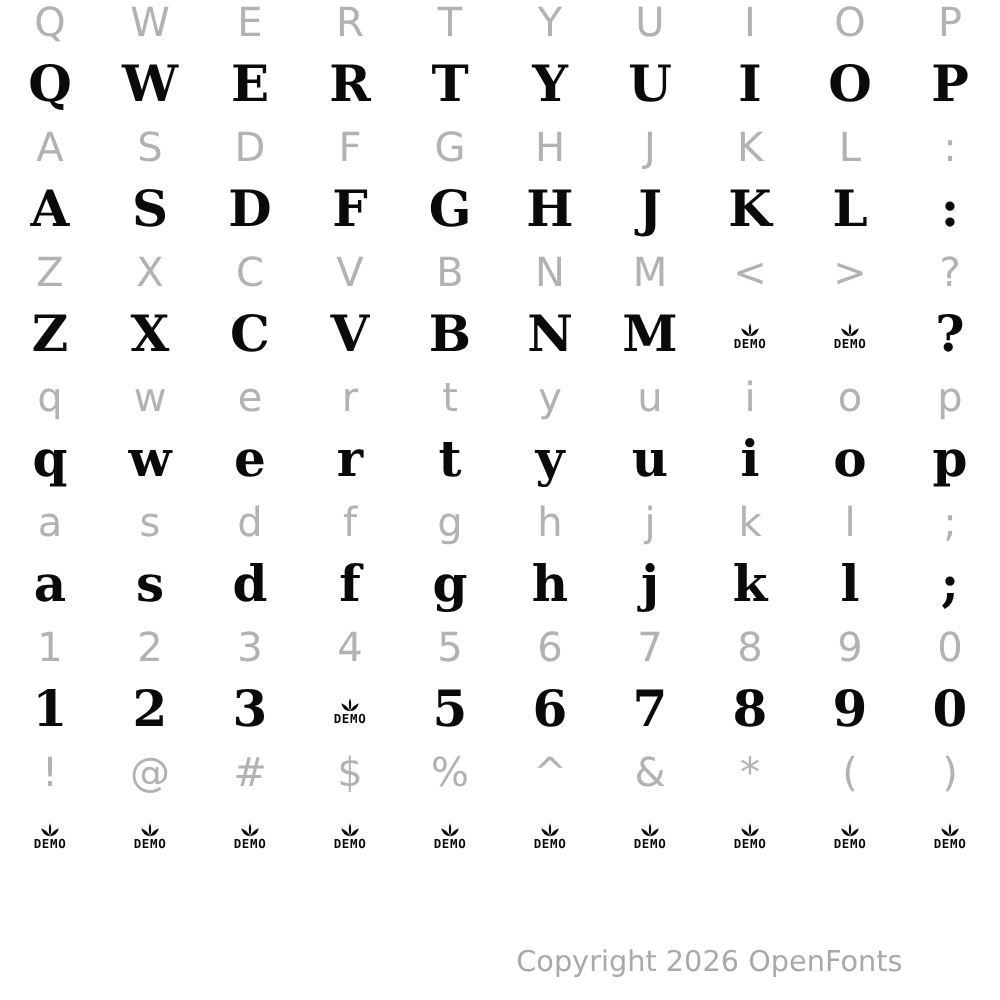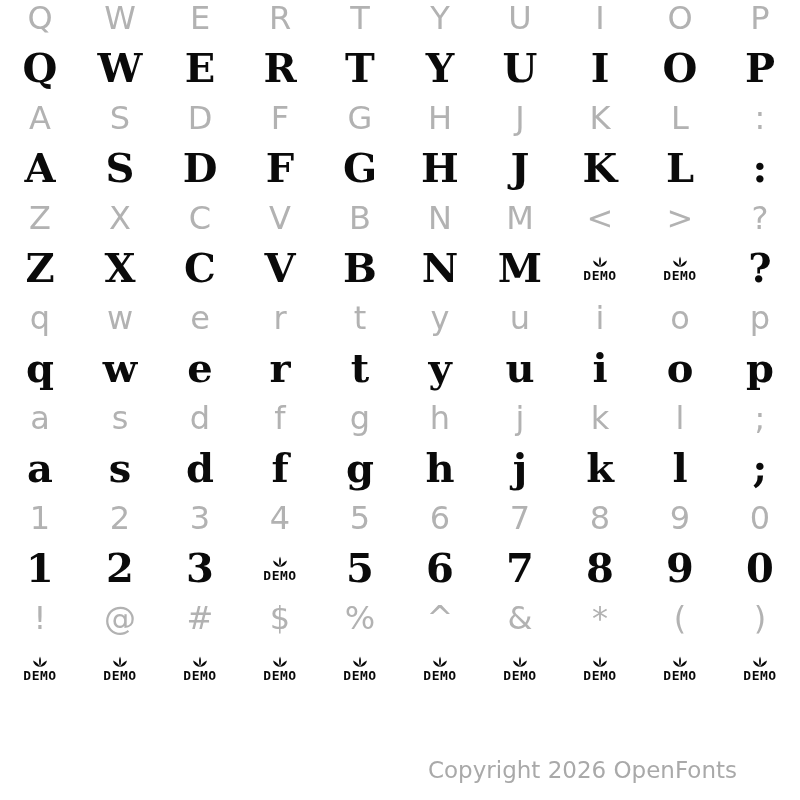--- a/index.html
+++ b/index.html
@@ -51,30 +51,30 @@
     align-items: center;
     gap: 1px;
     margin-top: 2px;
   }
   .demo-glyph svg {
     display: block;
     fill: #0a0a0a;
   }
   .demo-label {
     font-family: "DejaVu Sans Mono", "Liberation Mono", monospace;
-    font-size: 13px;
+    font-size: 10px;
     font-weight: 700;
     letter-spacing: 0.5px;
     line-height: 1;
     color: #0a0a0a;
   }
   .copyright {
     position: absolute;
     top: 757px;
-    right: 63px;
+    right: 78px;
     font-family: "DejaVu Sans", "Liberation Sans", sans-serif;
     font-size: 23px;
     font-weight: 400;
     color: #a9a9a9;
     white-space: nowrap;
   }
 </style>
 </head>
 <body>
 

